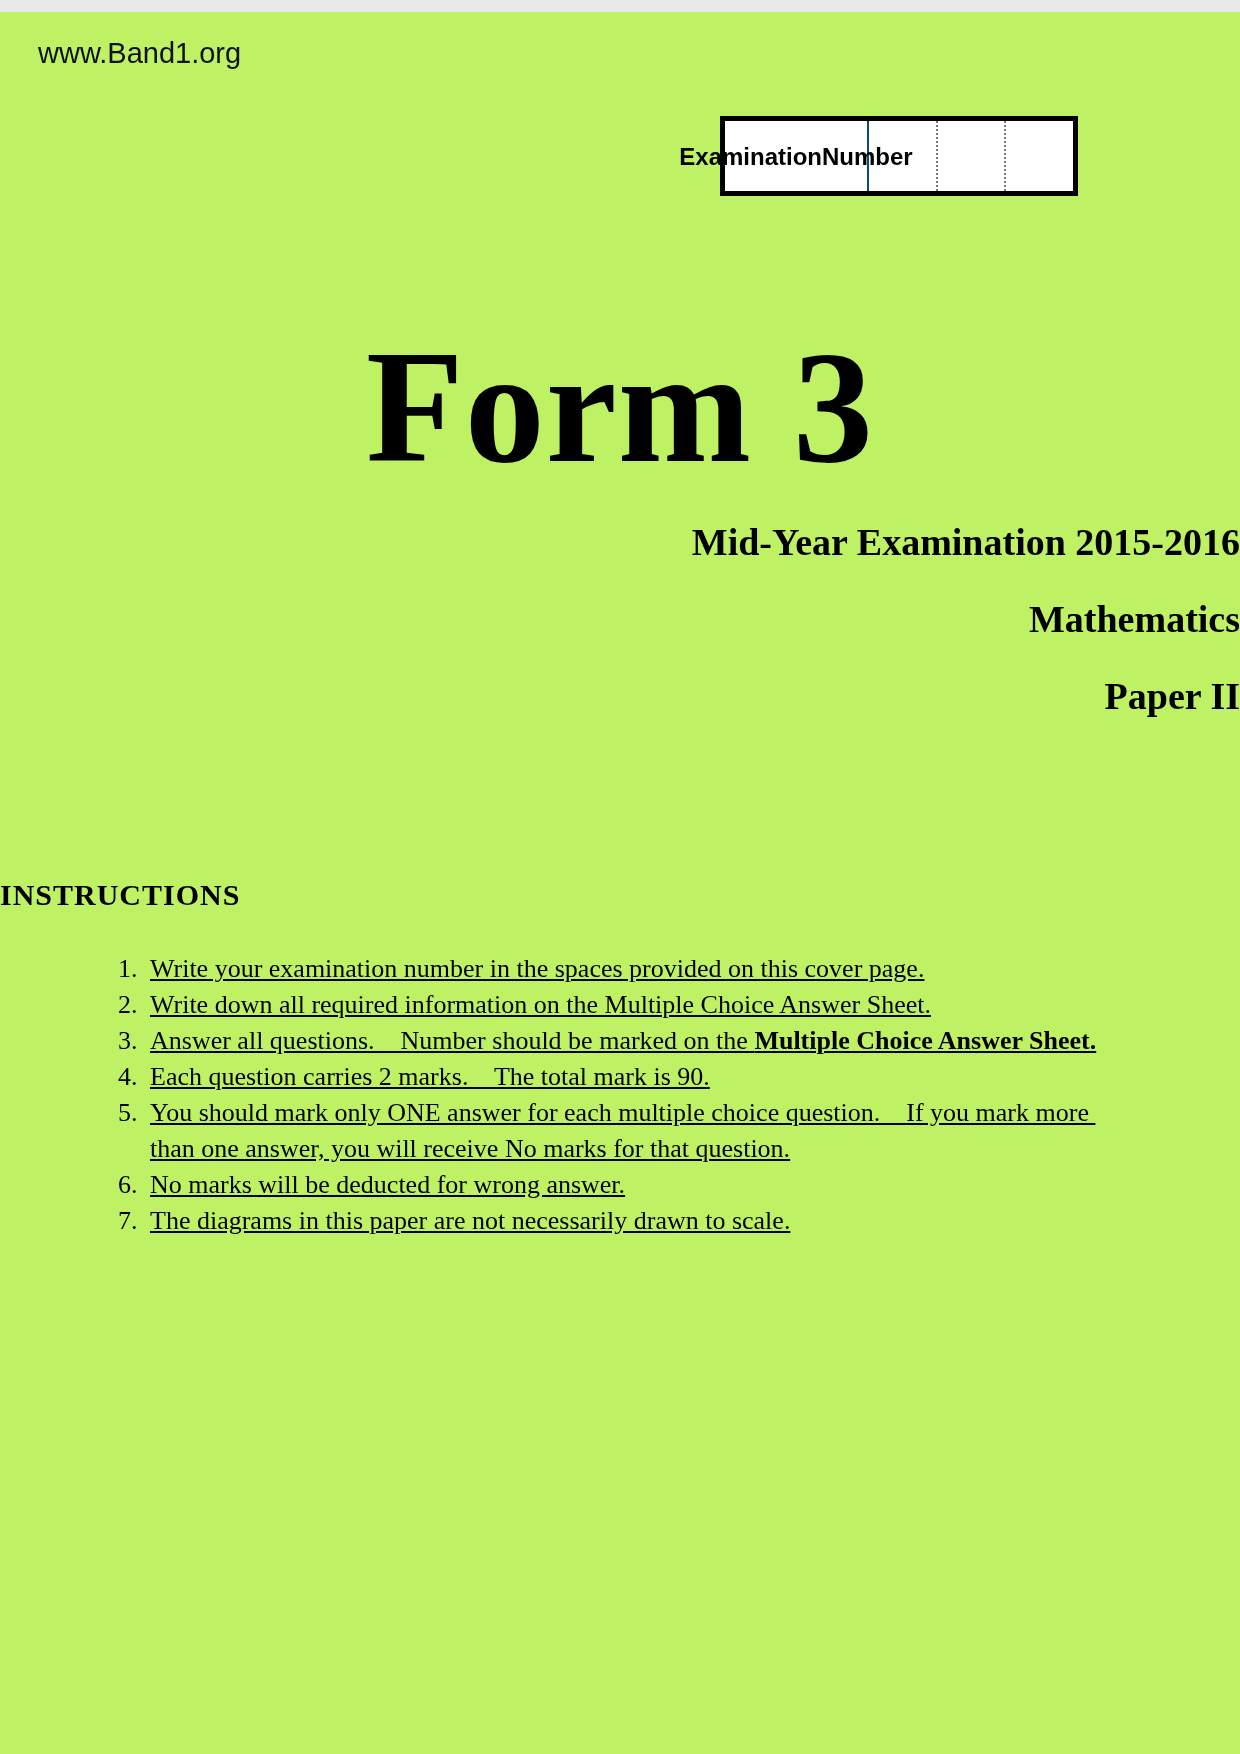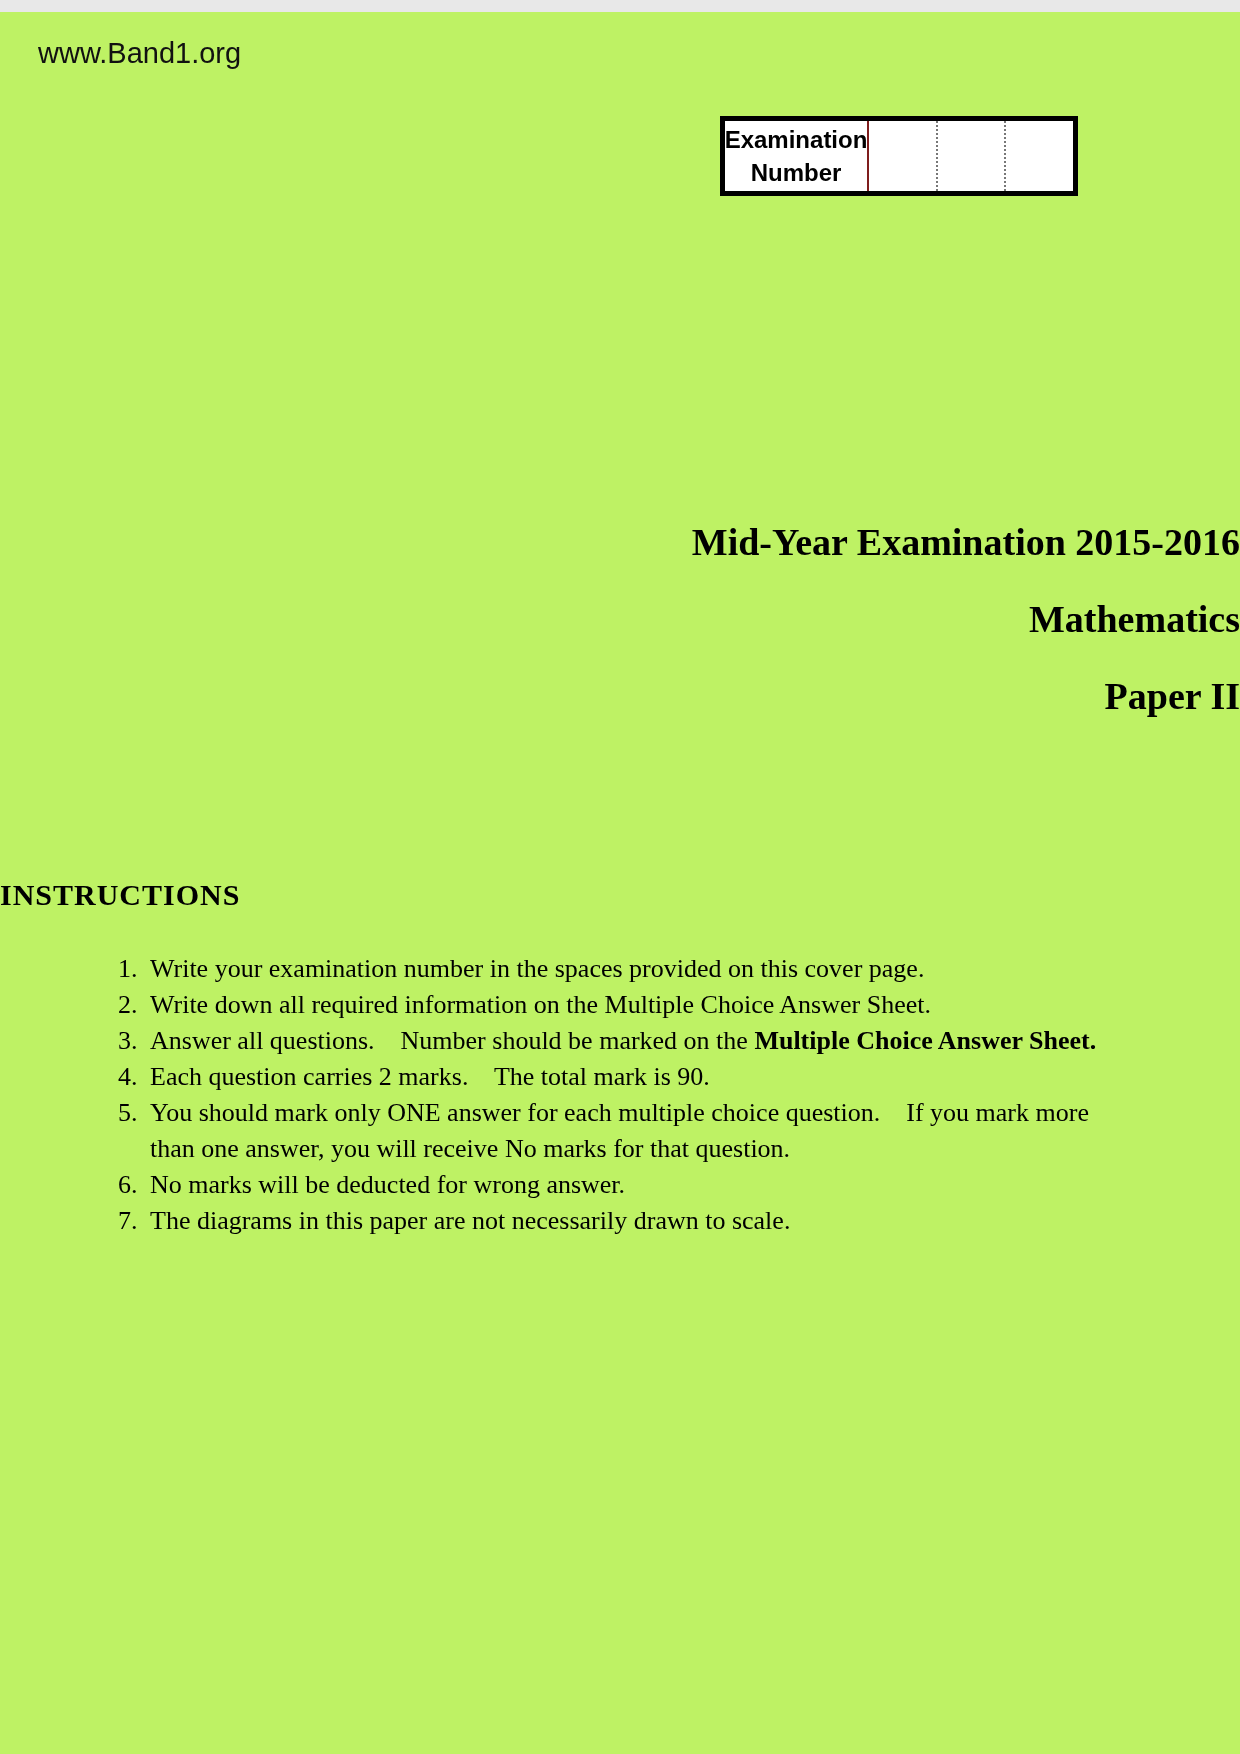--- a/index.html
+++ b/index.html
@@ -20,22 +20,22 @@
   .exam-box{
     position:absolute;left:720px;top:104px;
     width:358px;height:80px;
     border:5px solid #000000;
     box-sizing:border-box;
     display:flex;flex-direction:row;align-items:stretch;
     background:#ffffff;
   }
   .exam-label{
     width:142px;
-    border-right:2px solid #7f1d1d;
-    display:flex;flex-direction:column;justify-content:center;align-items:center;
+    border-right:2px solid #0c4a6e;
+    display:flex;flex-direction:row;justify-content:center;align-items:center;
     font-family:"Liberation Sans", sans-serif;
     font-weight:bold;font-size:24px;line-height:33px;
     text-align:center;
   }
   .exam-cell{flex:1 1 0;}
   .exam-cell + .exam-cell{border-left:2px dotted #777777;}
   .title-main{
     position:absolute;left:0;top:315px;width:100%;
     text-align:center;font-weight:bold;
     font-size:160px;line-height:1;
@@ -54,41 +54,42 @@
     text-align:left;font-weight:bold;
     font-size:30px;line-height:1;letter-spacing:1px;
   }
   .instructions-list{
     position:absolute;left:118px;top:939px;
     width:1000px;
     font-size:26px;line-height:36px;
   }
   .instr-item{display:flex;flex-direction:row;align-items:flex-start;}
   .instr-num{flex:0 0 32px;}
-  .instr-text{flex:0 1 968px;white-space:pre-wrap;}
+  .instr-text{flex:0 1 968px;white-space:pre-wrap;text-decoration:underline;}
   .instr-text .bold{font-weight:bold;}
 </style>
 </head>
 <body>
 
 <div class="page">
 
   <div class="header-url">www.Band1.org</div>
 
   <div class="exam-box">
     <div class="exam-label">
       <span>Examination</span>
       <span>Number</span>
     </div>
 
   <div class="exam-cell"></div>
       <div class="exam-cell"></div>
       <div class="exam-cell"></div>
     </div>
 
+  <div class="title-main">Form 3</div>
 
   <div class="subtitle subtitle-midyear">Mid-Year Examination 2015-2016</div>
 
   <div class="subtitle subtitle-paper">Paper II</div>
 
   <div class="subtitle subtitle-subject">Mathematics</div>
 
   <div class="instructions-heading">INSTRUCTIONS</div>
 
   <div class="instructions-list" id="instructions-list">

